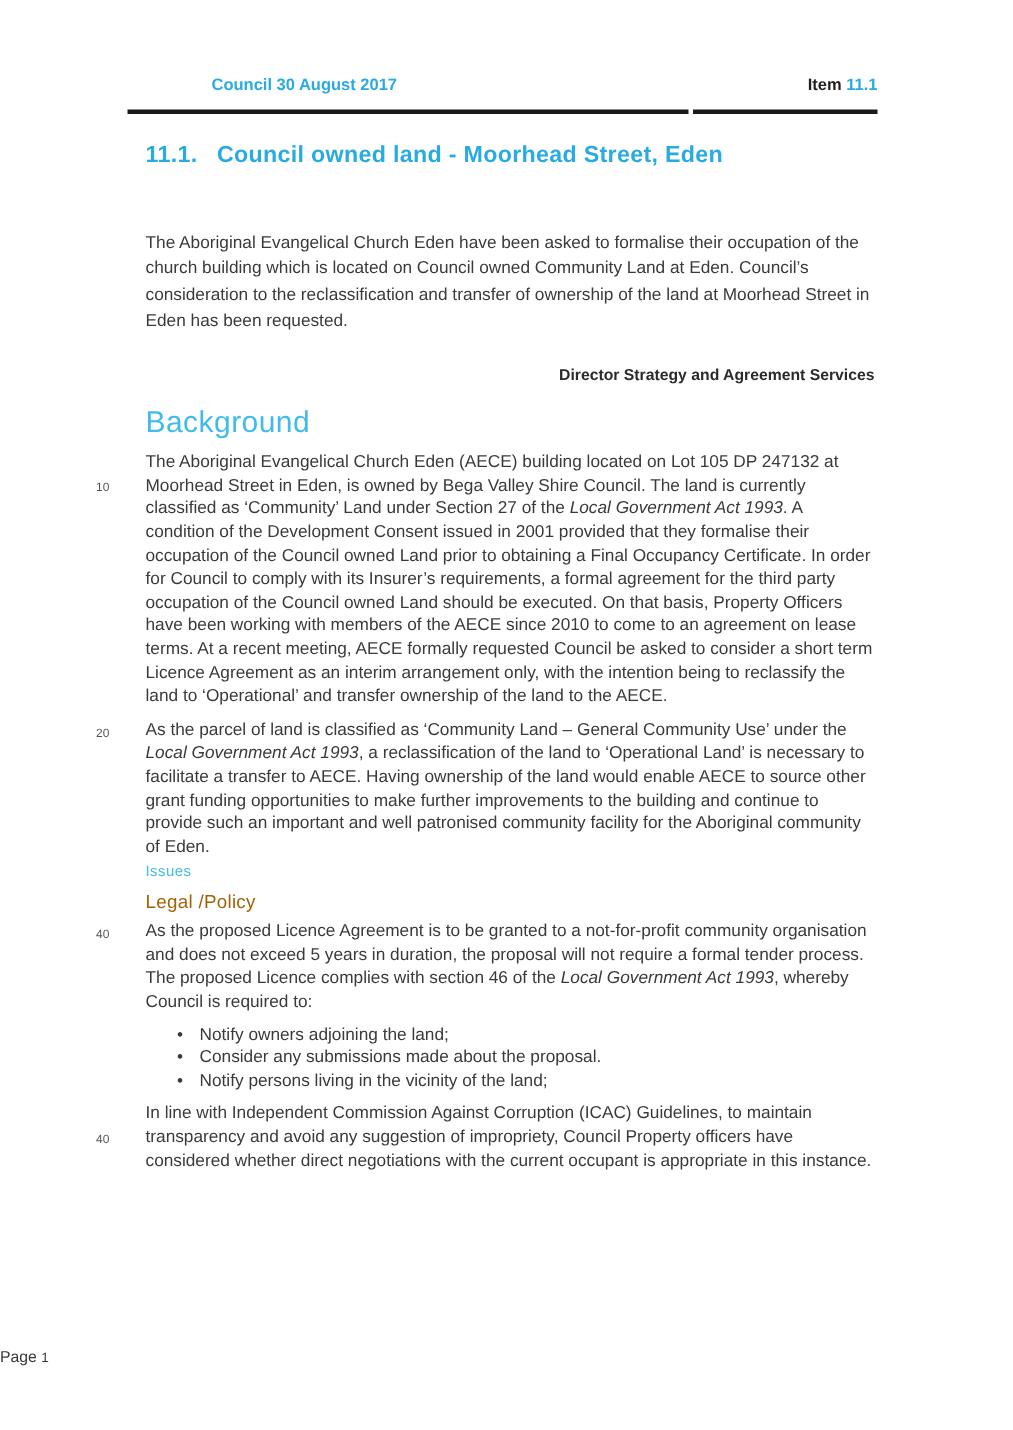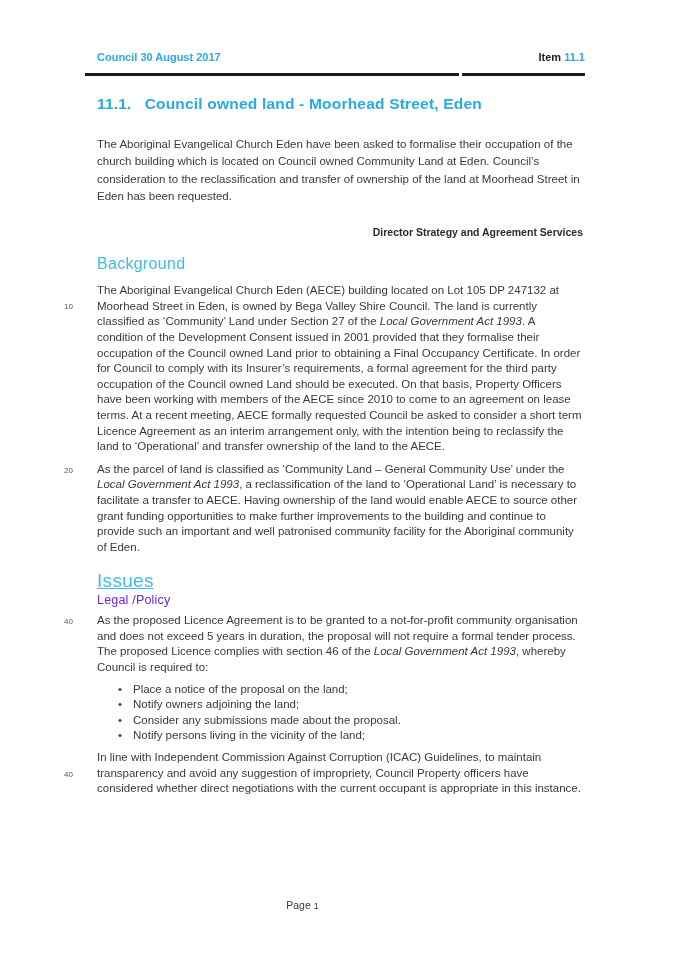--- a/index.html
+++ b/index.html
@@ -10,55 +10,55 @@
     font-family:"Liberation Sans", sans-serif;
     color:#3a3a3a;
     overflow:hidden;
   }
   
   .header{
     position:absolute;top:51px;left:97px;width:488px;
     display:flex;justify-content:space-between;align-items:baseline;
     font-size:11px;font-weight:bold;
   }
-  .h-left{color:#29abe2;}
+  .h-left{color:#29abe2;margin-left:44px;}
   .h-right{color:#231f20;}
   .h-right .accent{color:#29abe2;}
   .rule{
     position:absolute;top:73px;left:85px;width:500px;height:2.6px;
     display:flex;
   }
   .rule .seg1{width:374px;height:100%;background:#1a1a1a;}
   .rule .gap{width:3px;height:100%;background:transparent;}
   .rule .seg2{flex:1;height:100%;background:#1a1a1a;}
   
   .title{
     position:absolute;top:95px;left:97px;margin:0;
     font-size:15.5px;font-weight:bold;color:#29abe2;letter-spacing:.2px;text-align:right;
   }
   .title-num{margin-right:13px;}
   
   .content{
-    position:absolute;top:136px;left:97px;width:486px;
+    position:absolute;top:154px;left:97px;width:486px;
     font-size:11.5px;line-height:15.6px;color:#3a3a3a;
   }
   .content p{margin:0;}
   .intro{line-height:17.3px;}
   .byline{
     text-align:right;font-weight:bold;font-size:10.5px;color:#2b2b2b;
     margin-top:20px !important;line-height:14px;
   }
   .h-section{
-    margin:15px 0 0 0;font-size:16px;font-weight:normal;
+    margin:15px 0 0 0;font-size:20px;font-weight:normal;
     color:#41bce8;letter-spacing:.3px;line-height:20px;
   }
-  .h-section.small{font-size:19px;margin-top:17px;line-height:17px;text-decoration:underline;}
+  .h-section.small{font-size:10px;margin-top:0;line-height:17px;}
   .h-sub{
     margin:4px 0 0 0;font-size:12.5px;font-weight:normal;
-    color:#6d28d9;letter-spacing:.2px;line-height:14px;
+    color:#a16207;letter-spacing:.2px;line-height:14px;
   }
   .body-p{position:relative;}
   .mt9{margin-top:9px !important;}
   .mt7{margin-top:7px !important;}
   .mt6{margin-top:6px !important;}
   .line-no{
     position:absolute;left:-33px;font-size:8px;color:#555555;
     line-height:15.6px;
   }
   i{}
@@ -70,21 +70,21 @@
     position:relative;padding-left:16px;line-height:15.6px;
   }
   .bullets li::before{
     content:"\2022";
     position:absolute;left:1px;top:0;
     font-size:11.5px;color:#3a3a3a;
   }
   
   .footer{
     position:absolute;top:899px;left:0;width:585px;
-    text-align:center;font-size:10.5px;color:#3a3a3a;padding-left:10px;
+    text-align:left;font-size:10.5px;color:#3a3a3a;
   }
   .pg-num{font-size:9px;}
 </style>
 </head>
 <body>
 
 <div class="page">
 
   <div class="header">
     <span class="h-left">Council 30 August 2017</span>
@@ -118,21 +118,20 @@
 
     <h2 class="h-section small">Issues</h2>
 
     <h3 class="h-sub">Legal /Policy</h3>
 
     <p class="body-p mt6">
       <span class="line-no" style="top:1px">40</span><span>As the proposed Licence Agreement is to be granted to a not-for-profit community organisation and does not exceed 5 years in duration, the proposal will not require a formal tender process.  The proposed Licence complies with section 46 of the <i>Local Government Act 1993</i>, whereby Council is required to:</span>
     </p>
 
     <ul class="bullets">
-      <li>Place a notice of the proposal on the land;</li>
       <li>Notify owners adjoining the land;</li>
       <li>Consider any submissions made about the proposal.</li>
       <li>Notify persons living in the vicinity of the land;</li>
     </ul>
 
     <p class="body-p mt6">
       <span class="line-no" style="top:17px">40</span><span>In line with Independent Commission Against Corruption (ICAC) Guidelines, to maintain transparency and avoid any suggestion of impropriety, Council Property officers have considered whether direct negotiations with the current occupant is appropriate in this instance.</span>
     </p>
 
   </div>

